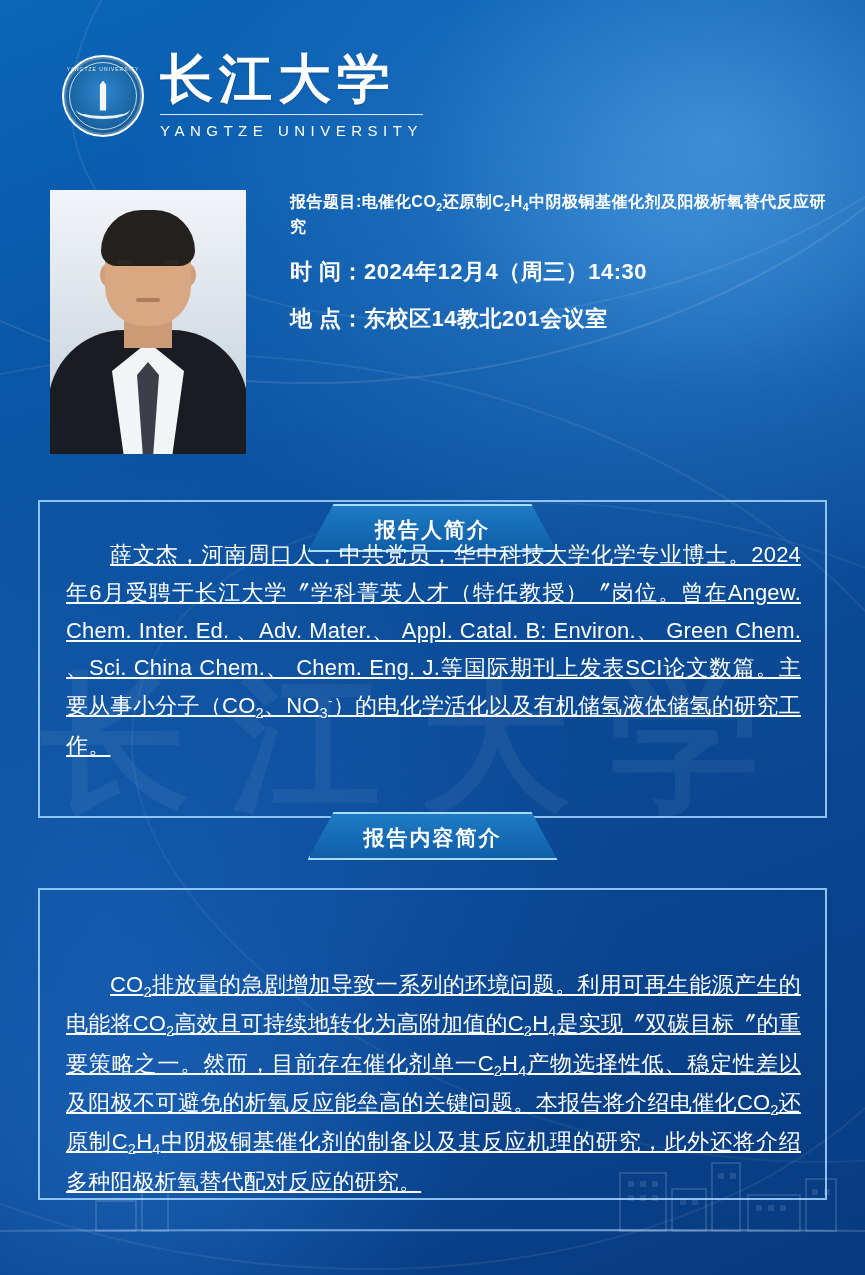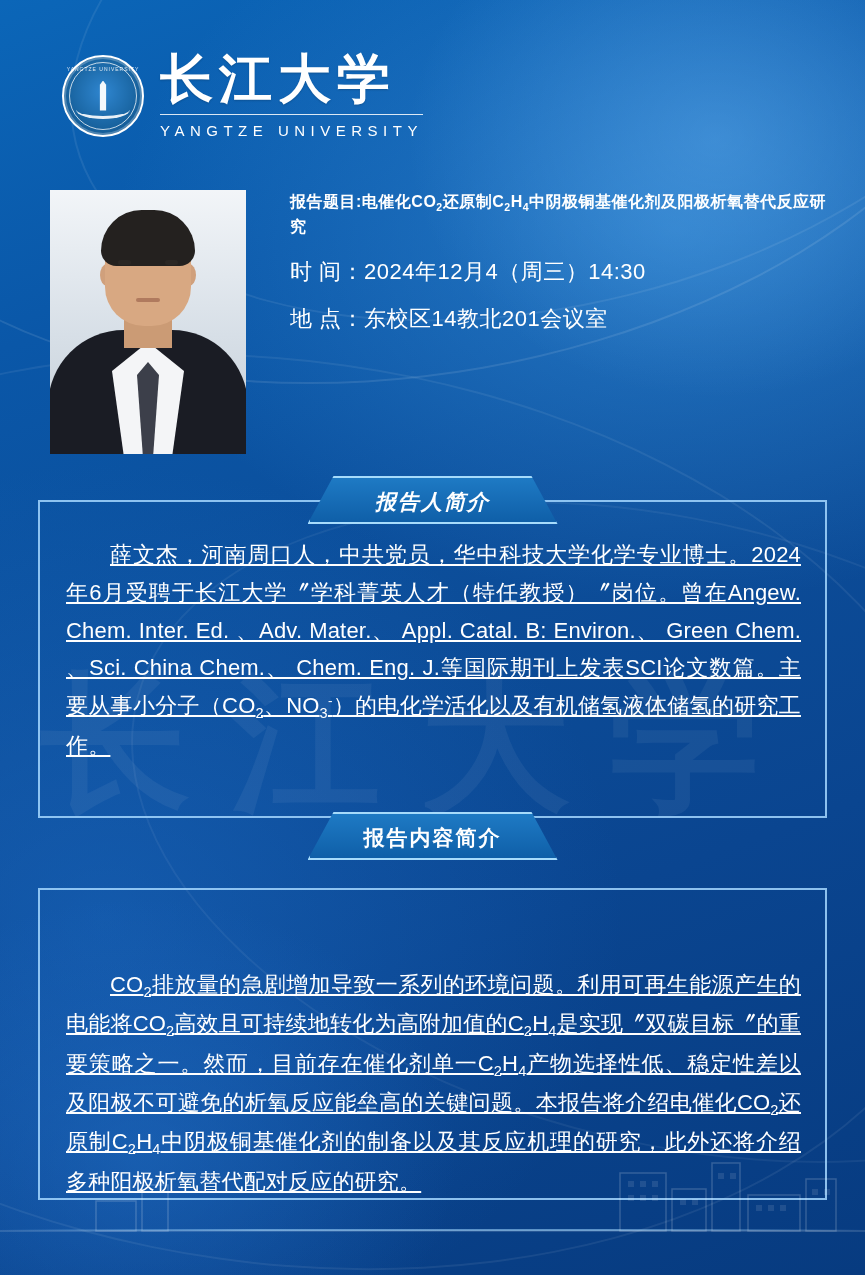--- a/index.html
+++ b/index.html
@@ -273,21 +273,21 @@
     color: #ffffff;
   }
   .info .title {
     font-size: 16px;
     font-weight: bold;
     line-height: 1.52;
     letter-spacing: 0.5px;
   }
   .info .line {
     font-size: 22px;
-    font-weight: normal;
+    font-weight: bold;
     margin-top: 17px;
     letter-spacing: 0.5px;
   }
   sub { font-size: 0.66em; }
   sup { font-size: 0.62em; }
 
   
   .panel {
     position: absolute;
     left: 38px;
@@ -307,21 +307,21 @@
     text-align: center;
     color: #ffffff;
     font-size: 21px;
     font-weight: bold;
     letter-spacing: 2px;
     background: linear-gradient(180deg, #1e7ac4 0%, #0f5fa8 100%);
     border: 2px solid rgba(175,225,255,0.95);
     clip-path: polygon(26px 0, calc(100% - 26px) 0, 100% 100%, 0 100%);
     box-sizing: border-box;
   }
-  .pt1 { top: 476px; font-style: italic; }
+  .pt1 { top: 504px; }
   .pt2 { top: 812px; }
 
   .body-text {
     position: absolute;
     color: #ffffff;
     font-size: 22px;
     line-height: 1.72;
     letter-spacing: 0.2px;
     text-align: justify;
     text-decoration: underline;

